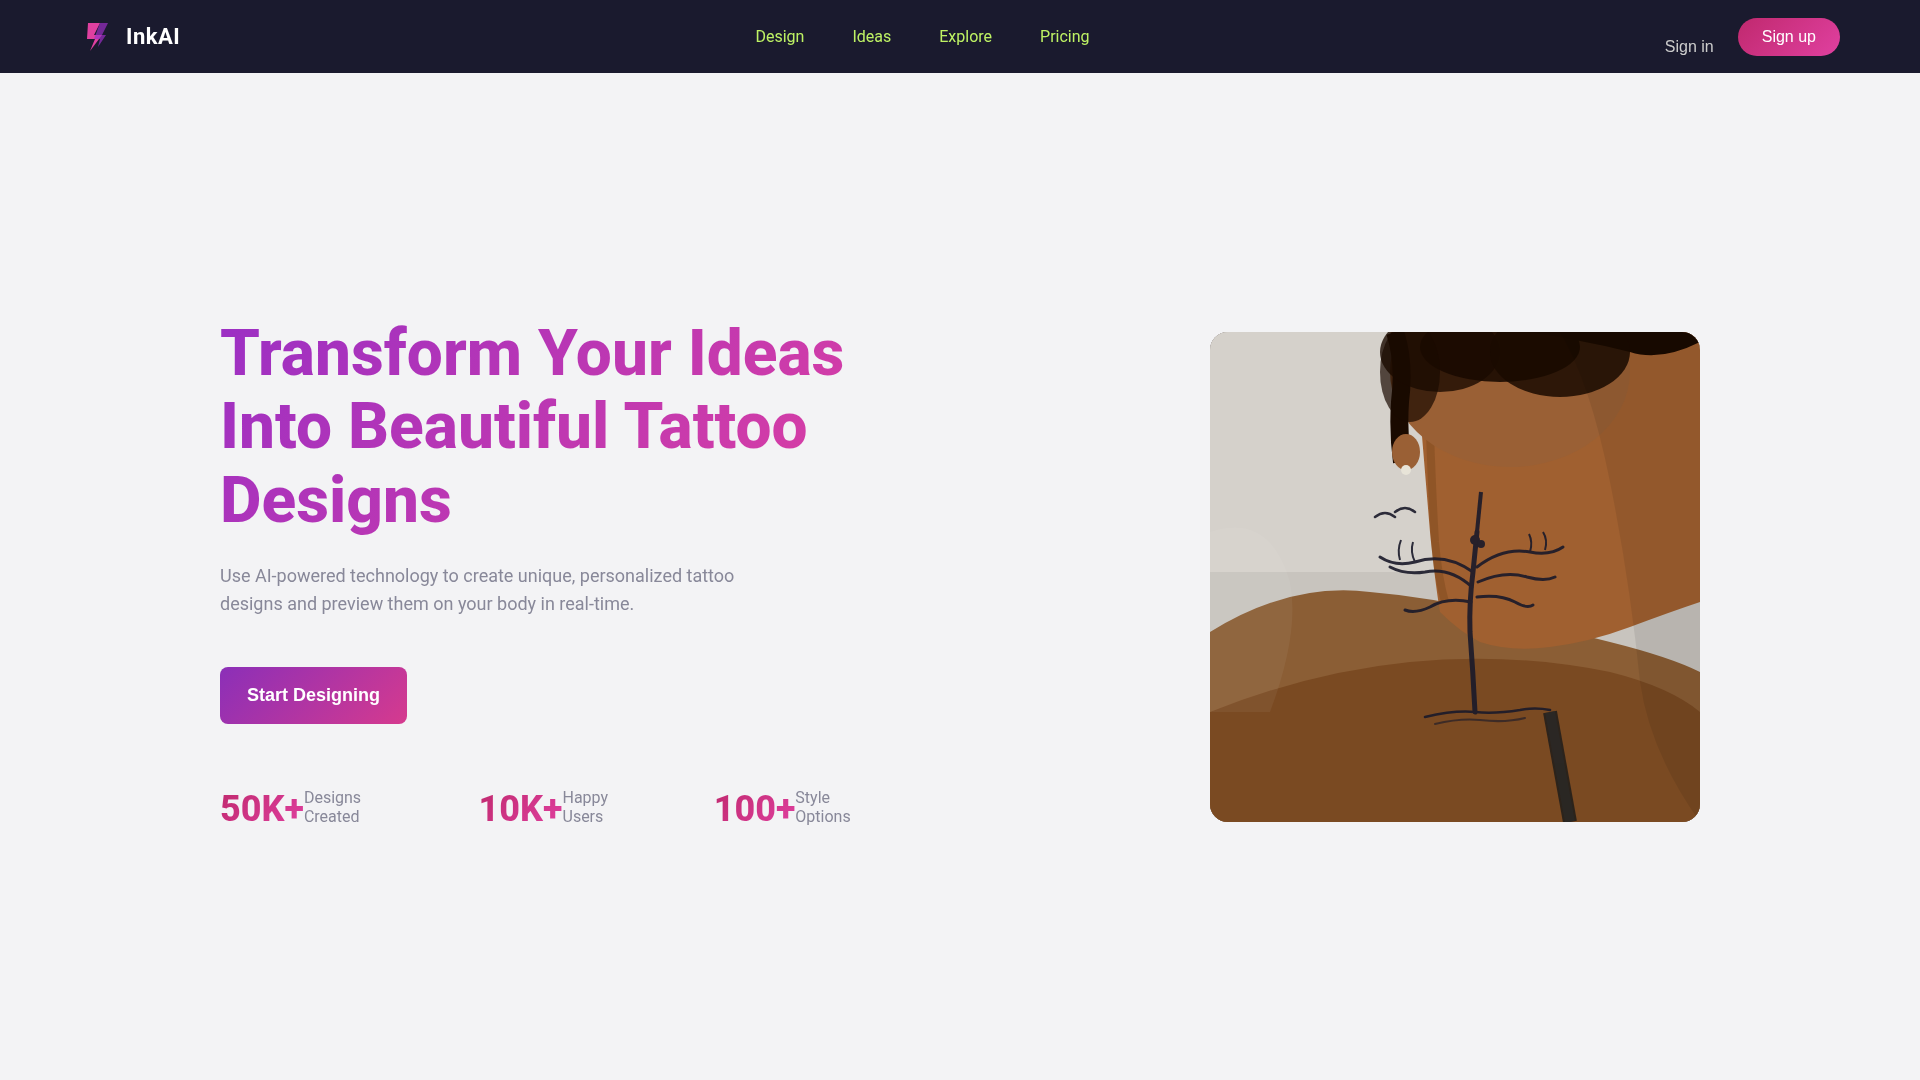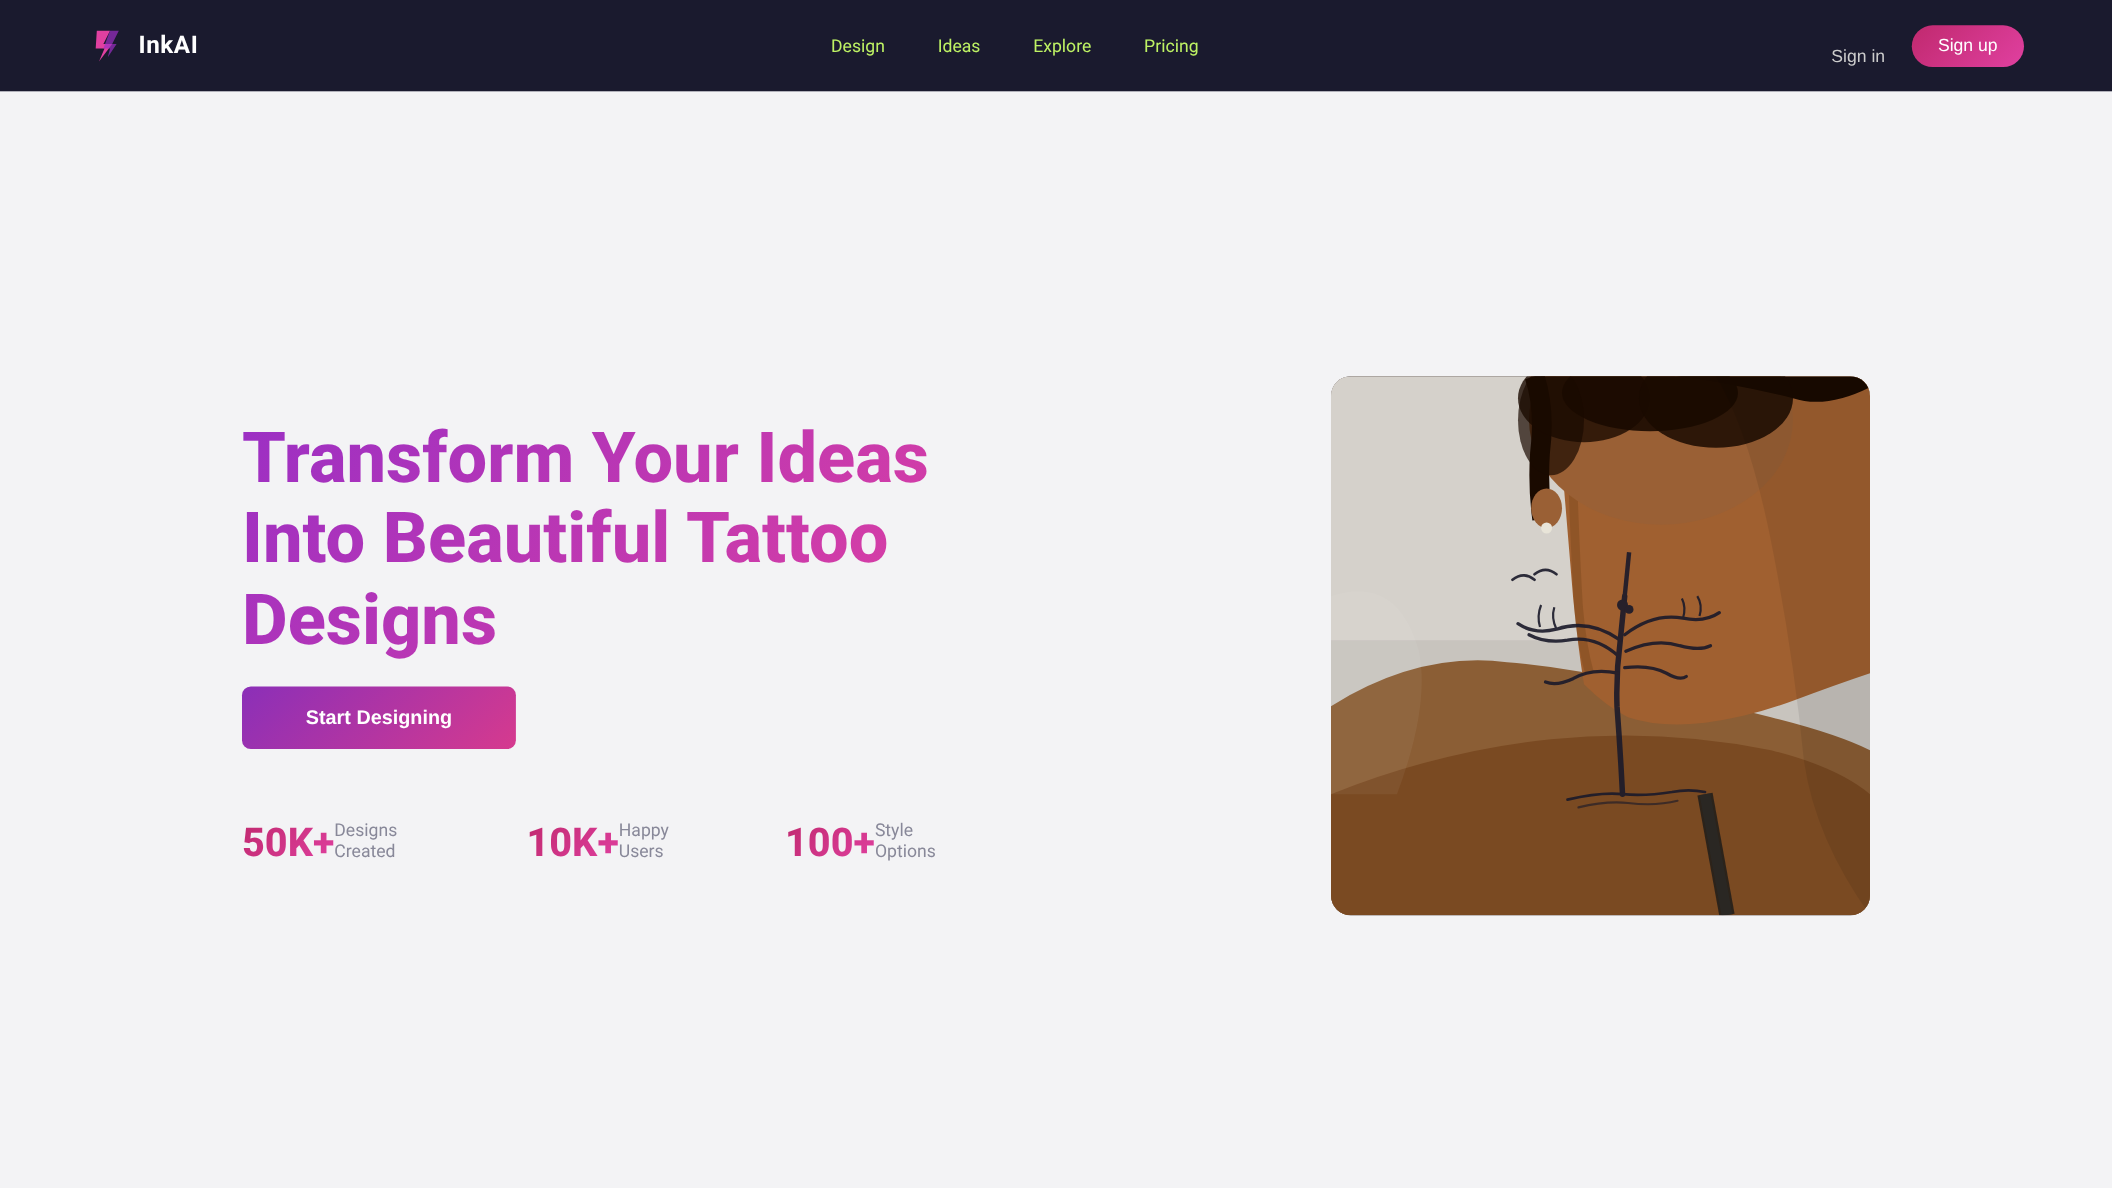--- a/index.html
+++ b/index.html
@@ -15,21 +15,21 @@
       min-height: 1080px;
       overflow-x: hidden;
     }
 
     
     .navbar {
       display: flex;
       align-items: center;
       justify-content: space-between;
       background-color: #1a1a2e;
-      height: 83px;
+      height: 73px;
       padding: 0 80px;
       position: sticky;
       top: 0;
       z-index: 100;
     }
 
     .navbar-logo {
       display: flex;
       align-items: center;
       gap: 10px;
@@ -122,21 +122,21 @@
       line-height: 1.6;
       margin-bottom: 48px;
       max-width: 520px;
     }
 
     .start-btn {
       background: linear-gradient(135deg, #8b2fb8, #d63a8e);
       color: #ffffff;
       font-size: 18px;
       font-weight: 600;
-      padding: 18px 58px;
+      padding: 18px 27px;
       border: none;
       border-radius: 8px;
       cursor: pointer;
       display: inline-block;
       margin-bottom: 64px;
       transition: opacity 0.2s;
     }
 
     .stats-row {
       display: flex;
@@ -209,20 +209,21 @@
 
   <div class="navbar-actions">
     <button class="sign-in-btn">Sign in</button>
     <button class="sign-up-btn">Sign up</button>
   </div>
 </nav>
 
 <main class="main-content">
   <div class="hero-left">
     <h1 class="hero-title">Transform Your Ideas Into Beautiful Tattoo Designs</h1>
+    <p class="hero-subtitle">Use AI-powered technology to create unique, personalized tattoo designs and preview them on your body in real-time.</p>
     <button class="start-btn">Start Designing</button>
 
     <div class="stats-row">
       <div class="stat-item">
         <span class="stat-number">50K+</span>
         <span class="stat-label">Designs Created</span>
       </div>
       <div class="stat-item">
         <span class="stat-number">10K+</span>
         <span class="stat-label">Happy Users</span>

